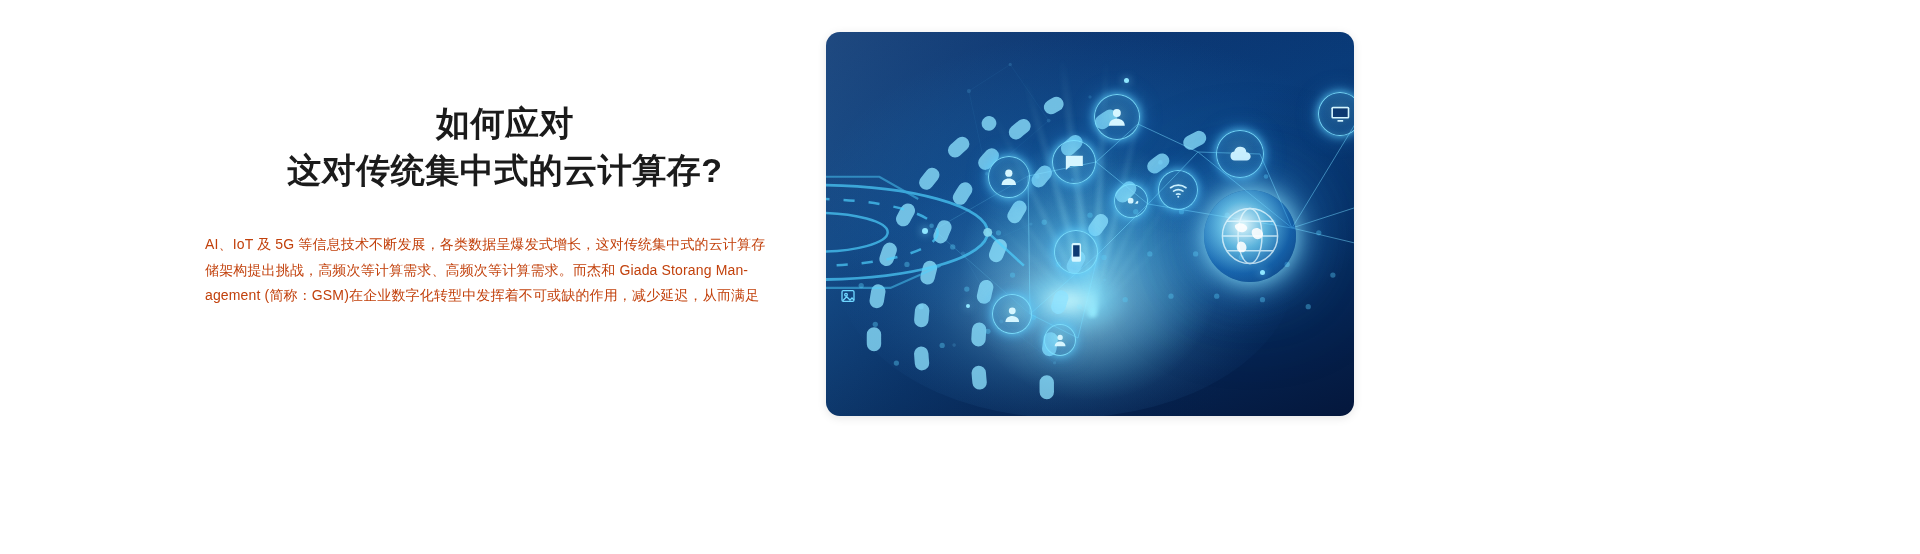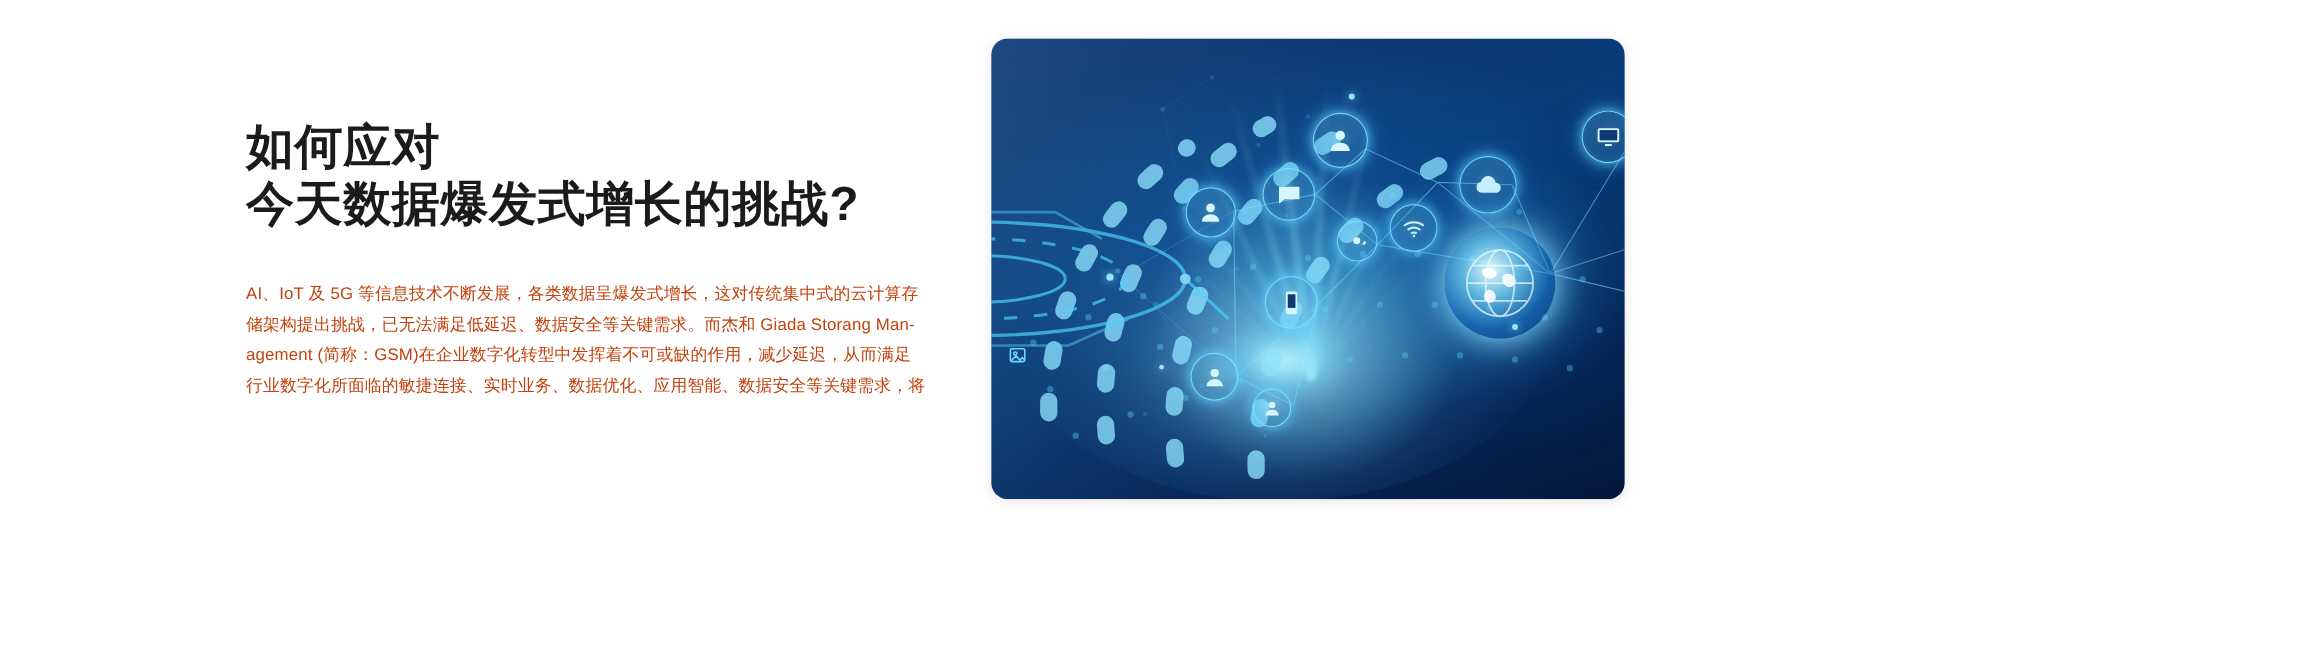--- a/index.html
+++ b/index.html
@@ -25,25 +25,26 @@
   
   .text-col {
     position: absolute;
     left: 205px;
     top: 100px;
     width: 600px;
   }
 
   .headline {
     color: #1b1b1b;
-    font-size: 40px;
+    font-size: 34px;
     font-weight: 700;
     letter-spacing: 0.5px;
     line-height: 47px;
     margin: 0 0 0 0;
+    text-align: center;
   }
   .headline-line {
     display: block;
     white-space: nowrap;
   }
 
   .body-copy {
     margin-top: 38px;
     color: #c2410c;
     font-size: 14px;
@@ -182,28 +183,27 @@
 </style>
 </head>
 <body>
 
 <div class="section">
 
   <div class="text-col">
 
     <h1 class="headline">
       <span class="headline-line">如何应对</span>
-      <span class="headline-line">今天数据爆发式增长的挑战?</span>
+      <span class="headline-line">这对传统集中式的云计算存?</span>
     </h1>
 
     <div class="body-copy">
       <span class="body-line">AI、IoT 及 5G 等信息技术不断发展，各类数据呈爆发式增长，这对传统集中式的云计算存</span>
-      <span class="body-line">储架构提出挑战，已无法满足低延迟、数据安全等关键需求。而杰和 Giada Storang Man-</span>
+      <span class="body-line">储架构提出挑战，高频次等计算需求、高频次等计算需求。而杰和 Giada Storang Man-</span>
       <span class="body-line">agement (简称：GSM)在企业数字化转型中发挥着不可或缺的作用，减少延迟，从而满足</span>
-      <span class="body-line">行业数字化所面临的敏捷连接、实时业务、数据优化、应用智能、数据安全等关键需求，将</span>
     </div>
   </div>
 
   <div class="hero">
 
     <svg viewBox="0 0 528 384" preserveAspectRatio="none">
       <defs>
         <linearGradient id="wash" x1="0" y1="0" x2="1" y2="0.4">
           <stop offset="0%" stop-color="#7fd4ff" stop-opacity="0.18"></stop>
           <stop offset="45%" stop-color="#58b6ef" stop-opacity="0.05"></stop>

